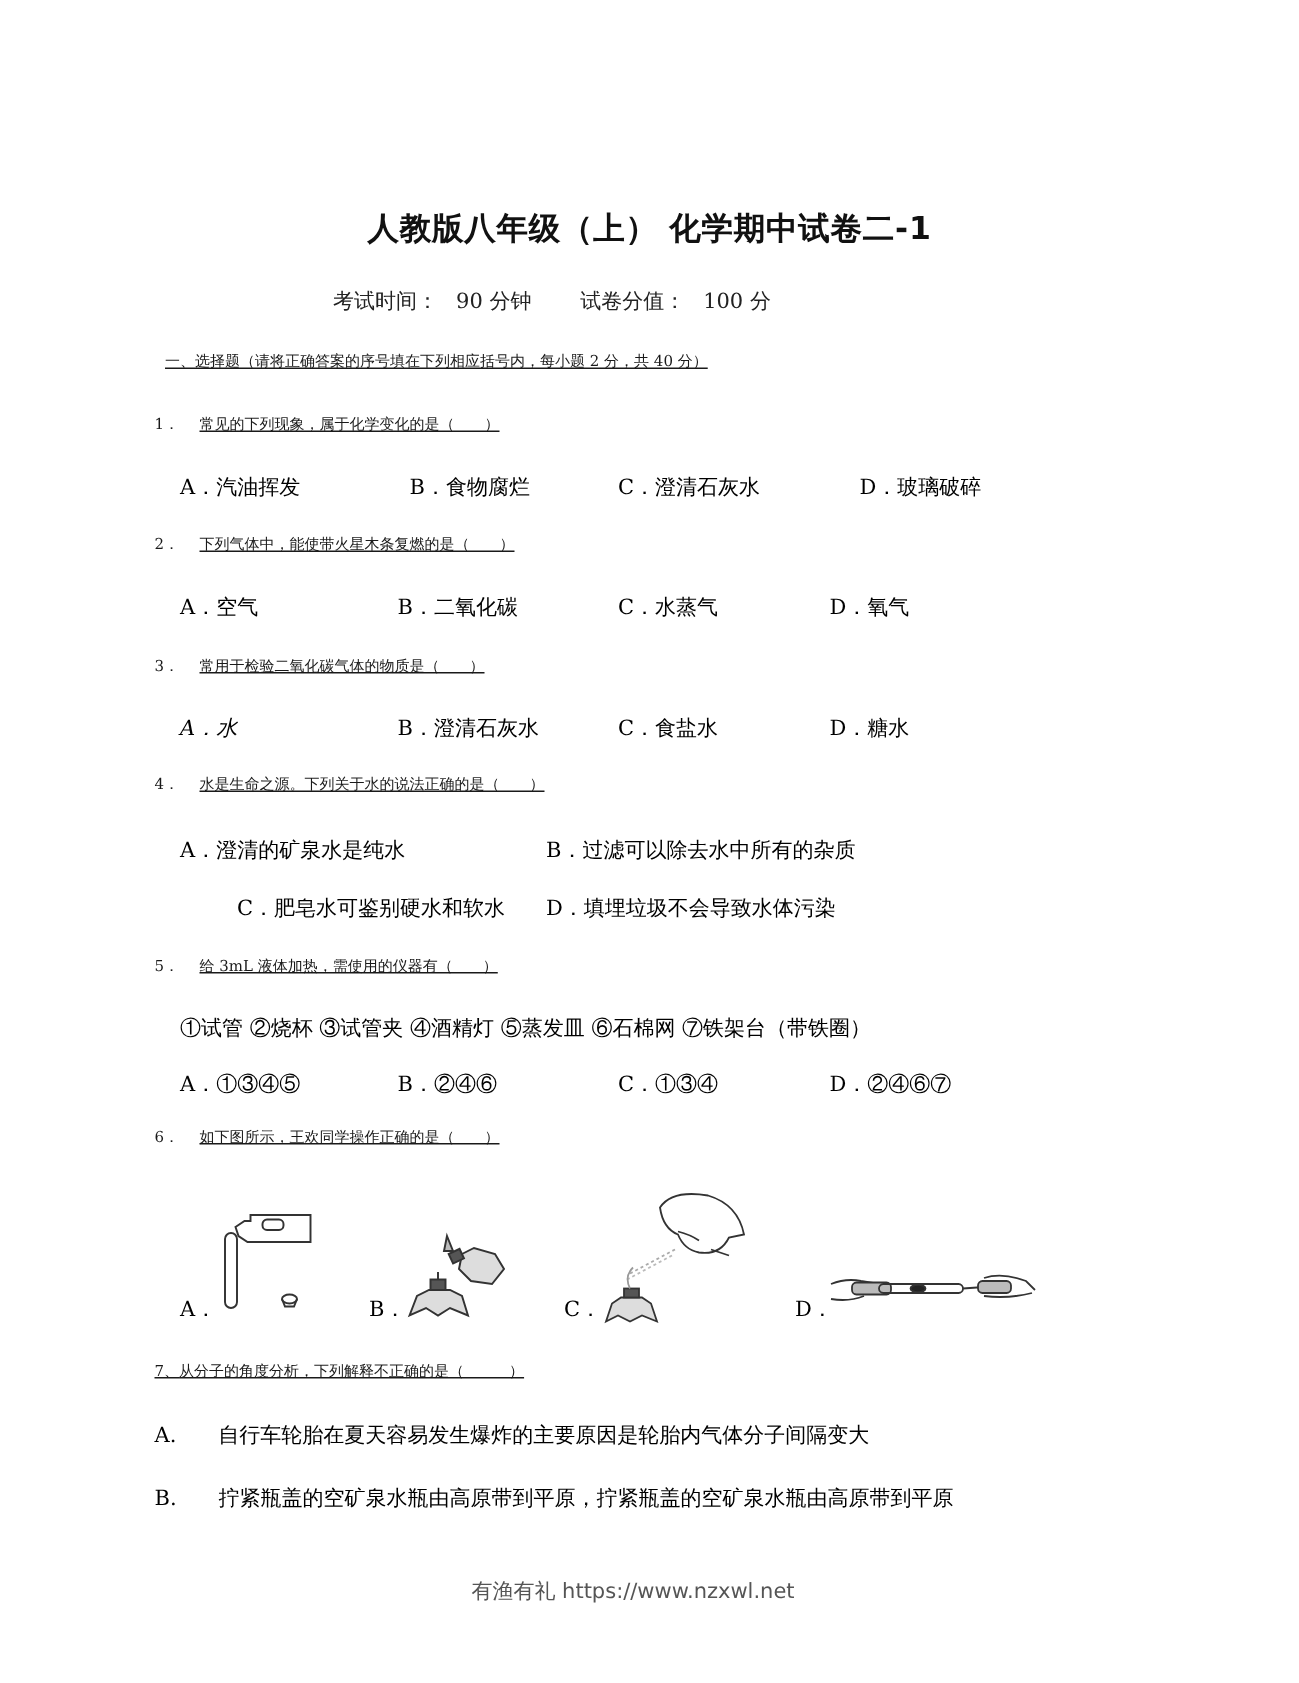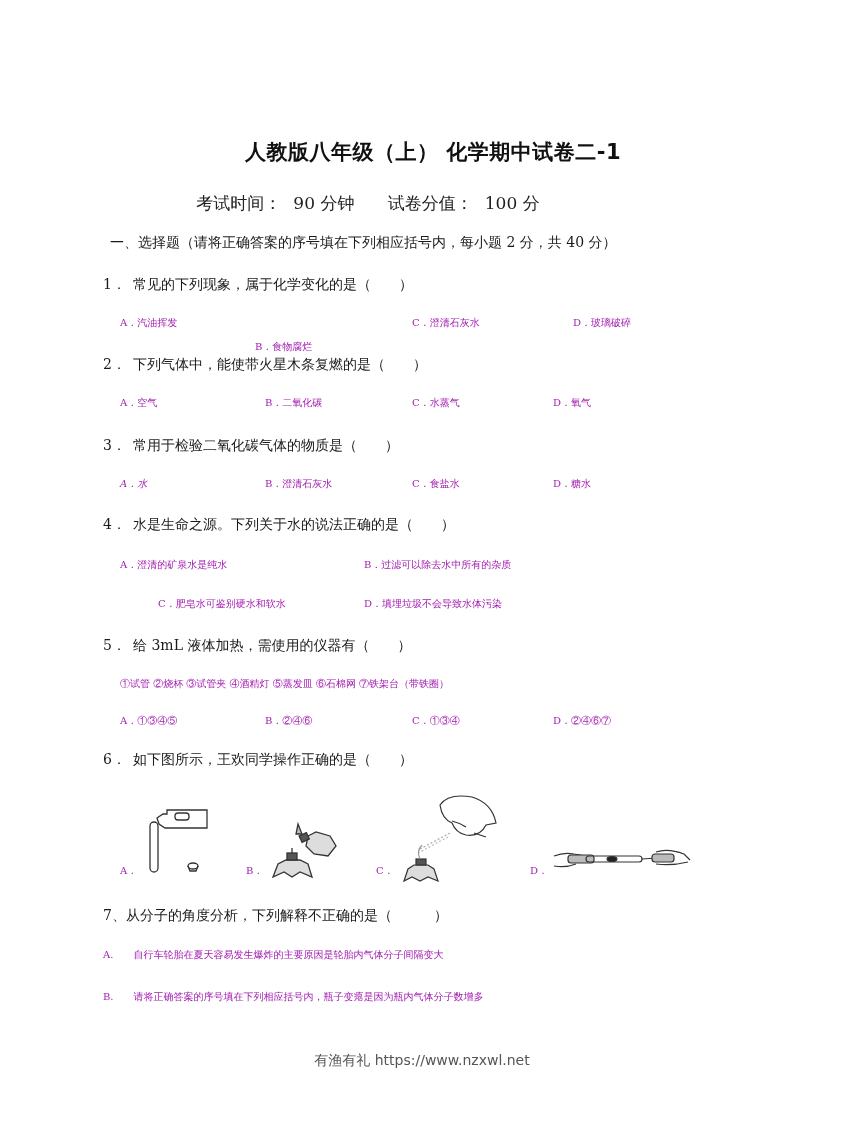--- a/index.html
+++ b/index.html
@@ -2,45 +2,45 @@
 <html><head>
 <meta charset="utf-8">
 <style>
   html, body { margin: 0; padding: 0; background: #ffffff; }
   body { width: 866px; height: 1122px; position: relative; overflow: hidden;
          font-family: "DejaVu Serif", "Liberation Serif", serif; color: #1a1a1a; }
   .abs { position: absolute; white-space: nowrap; }
   .title { left: 0; width: 866px; top: 138px; text-align: center;
            font-family: "DejaVu Sans", "Liberation Sans", sans-serif;
            font-size: 21px; font-weight: bold; letter-spacing: 0.5px; color: #111; }
-  .subtitle { left: 0; width: 736px; top: 192px; text-align: center; font-size: 17px; color: #222; }
+  .subtitle { left: 0; width: 736px; top: 192px; text-align: center; font-size: 14px; color: #222; }
   .subtitle span { margin: 0 6px; }
-  .txt { font-size: 14px; color: #1a1a1a; }
-  .opt { font-size: 10px; color: #a21caf; }
+  .txt { font-size: 10px; color: #1a1a1a; text-decoration: underline; }
+  .opt { font-size: 14px; color: #000000; }
   .qnum { display: inline-block; width: 30px; }
   .footer { left: 0; width: 844px; top: 1052px; text-align: center;
             font-family: "DejaVu Sans", "Liberation Sans", sans-serif; font-size: 14px; color: #555; }
   svg { position: absolute; overflow: visible; }
 </style>
 </head>
 <body>
 
 <div class="abs title">人教版八年级（上）  化学期中试卷二-1</div>
 <div class="abs subtitle">
   <span>考试时间：</span><span>90 分钟</span>
   <span style="margin-left:22px">试卷分值：</span><span>100 分</span>
 </div>
 
 <div class="abs txt" style="left:110px; top:234px;">一、选择题（请将正确答案的序号填在下列相应括号内，每小题 2 分，共 40 分）</div>
 
 <div class="abs txt" style="left:103px; top:276px;">
   <span class="qnum">1．</span><span>常见的下列现象，属于化学变化的是（　　）</span>
 </div>
 <div class="abs opt" style="left:120px; top:316px;">A．汽油挥发</div>
-<div class="abs opt" style="left:255px; top:316px;margin-top:24px;">B．食物腐烂</div>
+<div class="abs opt" style="left:273px; top:316px;">B．食物腐烂</div>
 <div class="abs opt" style="left:412px; top:316px;">C．澄清石灰水</div>
 <div class="abs opt" style="left:553px; top:316px;margin-left:20px;">D．玻璃破碎</div>
 
 <div class="abs txt" style="left:103px; top:356px;">
   <span class="qnum">2．</span><span>下列气体中，能使带火星木条复燃的是（　　）</span>
 </div>
 <div class="abs opt" style="left:120px; top:396px;">A．空气</div>
 <div class="abs opt" style="left:265px; top:396px;">B．二氧化碳</div>
 <div class="abs opt" style="left:412px; top:396px;">C．水蒸气</div>
 <div class="abs opt" style="left:553px; top:396px;">D．氧气</div>
@@ -123,15 +123,15 @@
     <rect x="100" y="8" width="22" height="8" rx="3" fill="#bbb"></rect>
     <path d="M104 6 Q116 2 132 8 L138 14"></path>
     <path d="M104 18 Q120 20 136 16"></path>
   </g>
 </svg>
 
 <div class="abs txt" style="left:103px; top:907px;">
   <span>7、</span><span>从分子的角度分析，下列解释不正确的是（　　　）</span>
 </div>
 <div class="abs opt" style="left:103px; top:948px;">A.　　自行车轮胎在夏天容易发生爆炸的主要原因是轮胎内气体分子间隔变大</div>
-<div class="abs opt" style="left:103px; top:990px;">B.　　请将正确答案的序号填在下列相应括号内，瓶子变瘪是因为瓶内气体分子数增多</div>
+<div class="abs opt" style="left:103px; top:990px;">B.　　拧紧瓶盖的空矿泉水瓶由高原带到平原，拧紧瓶盖的空矿泉水瓶由高原带到平原</div>
 
 <div class="abs footer">有渔有礼 https://www.nzxwl.net</div>
 
 </body></html>

